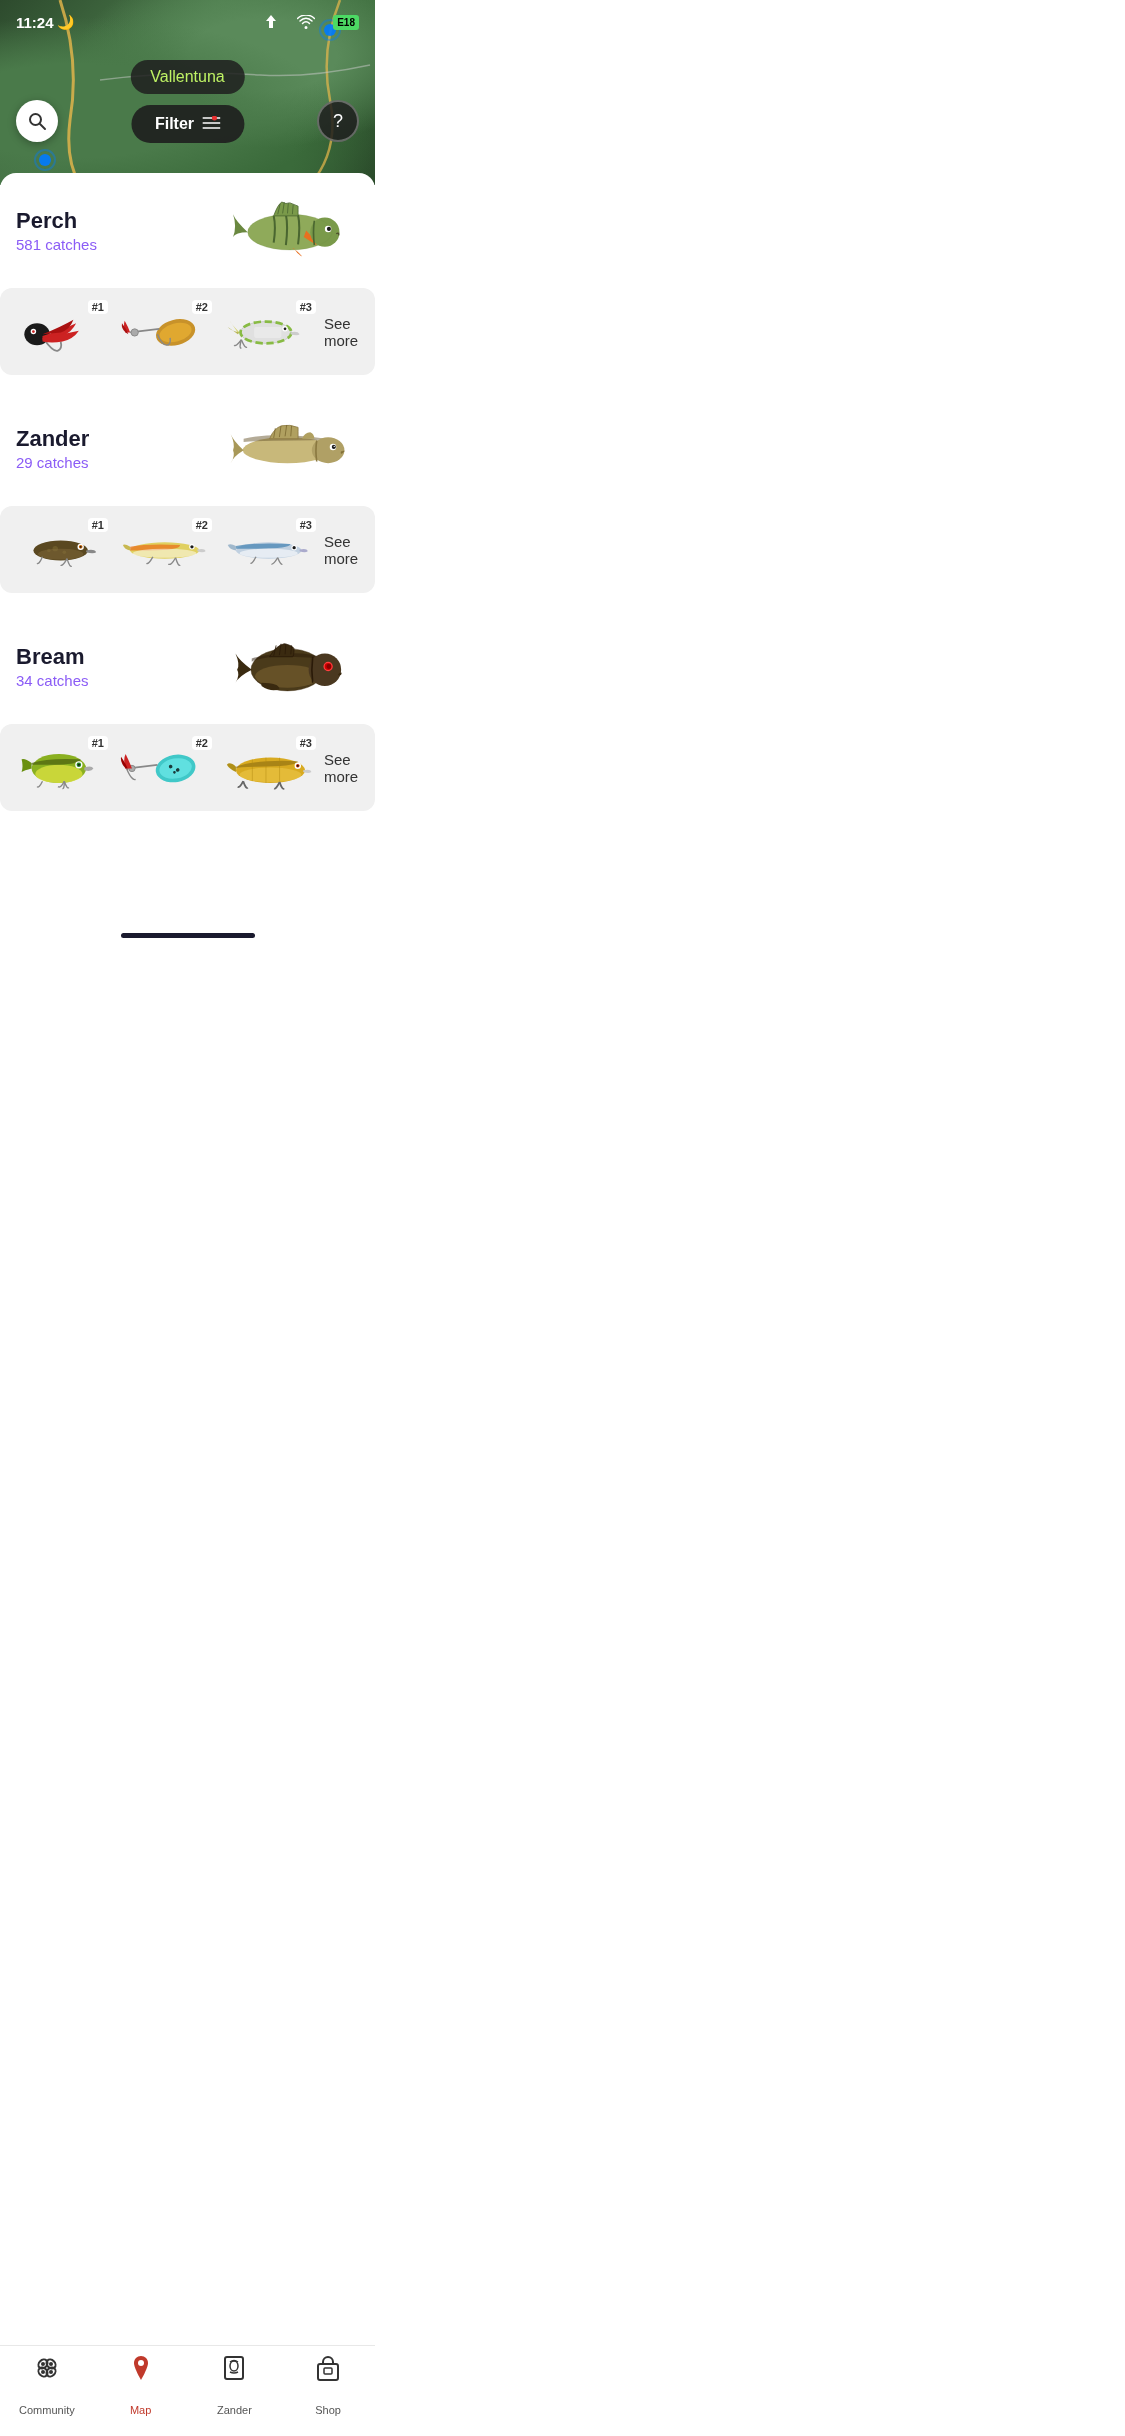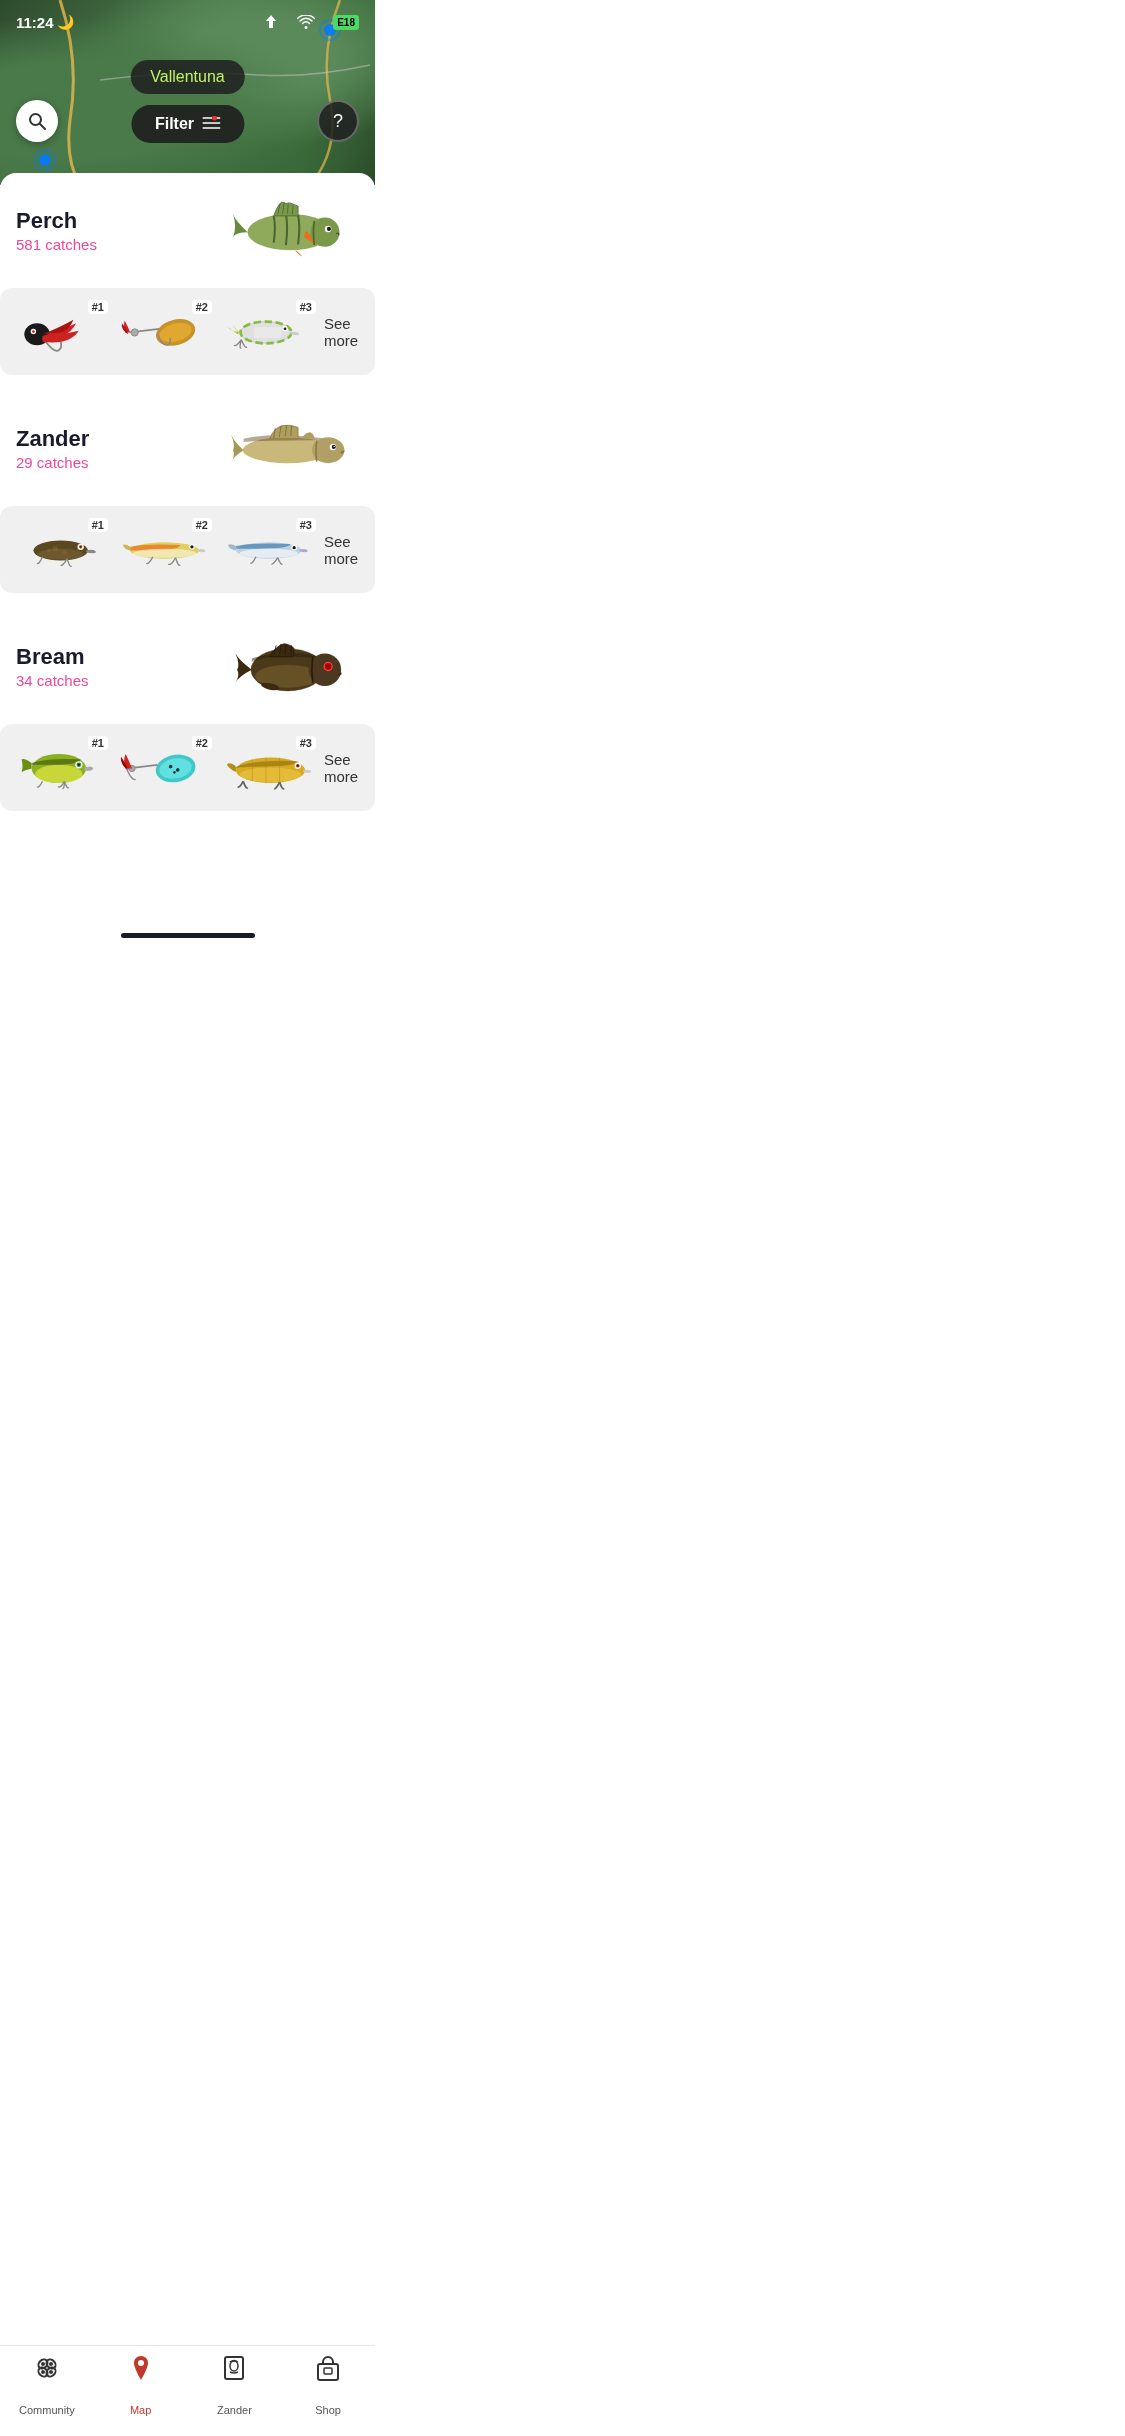--- a/index.html
+++ b/index.html
@@ -196,21 +196,21 @@
       justify-content: space-between;
       margin-bottom: 4px;
     }
     .fish-name {
       font-size: 22px;
       font-weight: 700;
       color: #1a1a2e;
     }
     .fish-catches {
       font-size: 15px;
-      color: #ec4899;
+      color: #8b5cf6;
       margin-top: 2px;
     }
     .fish-image-container {
       width: 130px;
       height: 75px;
       display: flex;
       align-items: center;
       justify-content: flex-end;
     }
 

